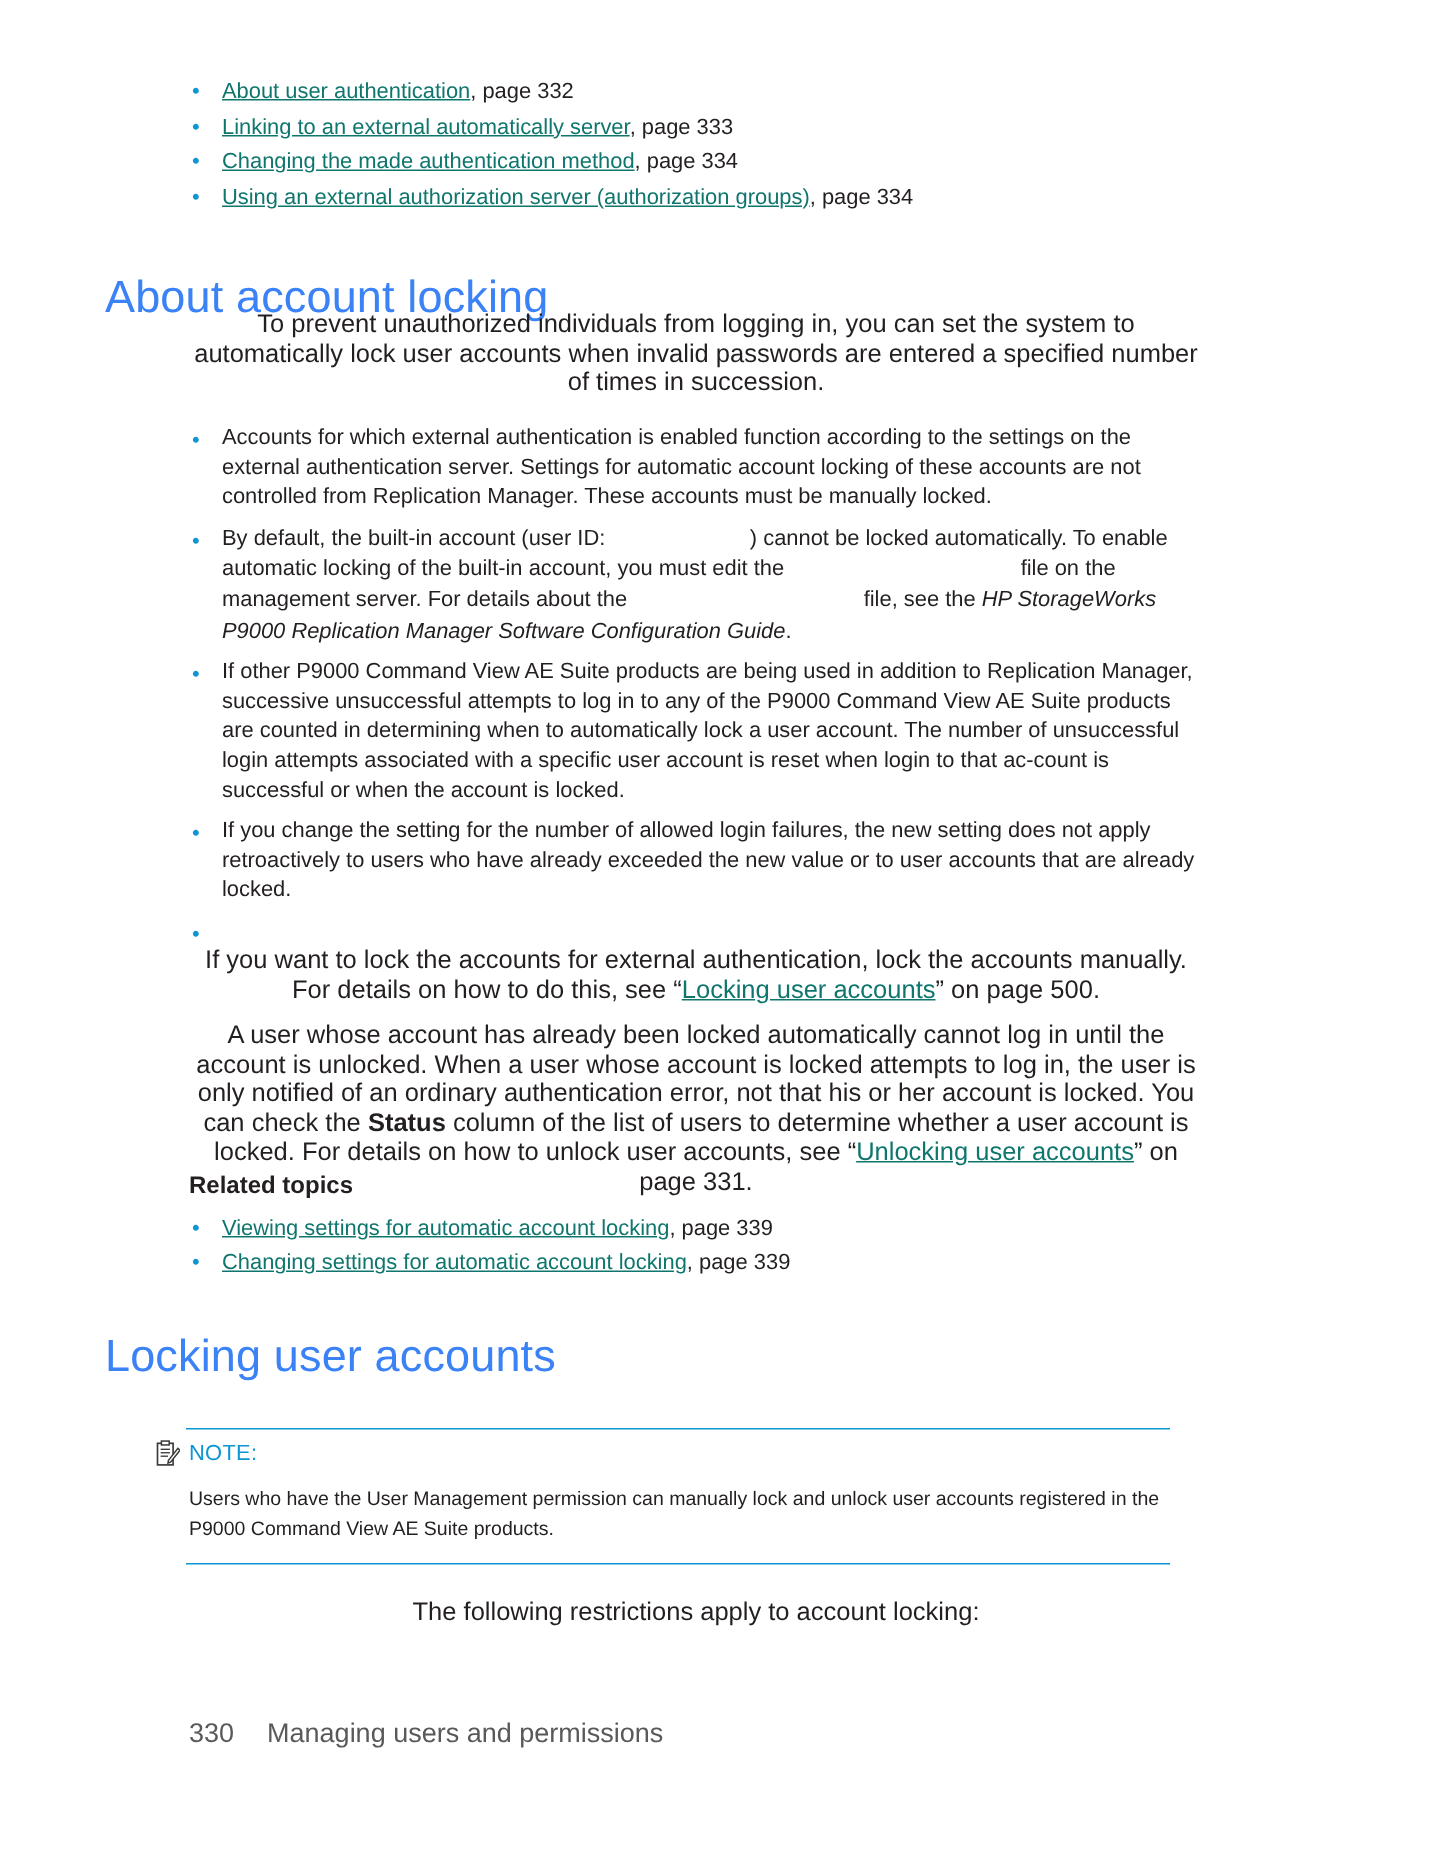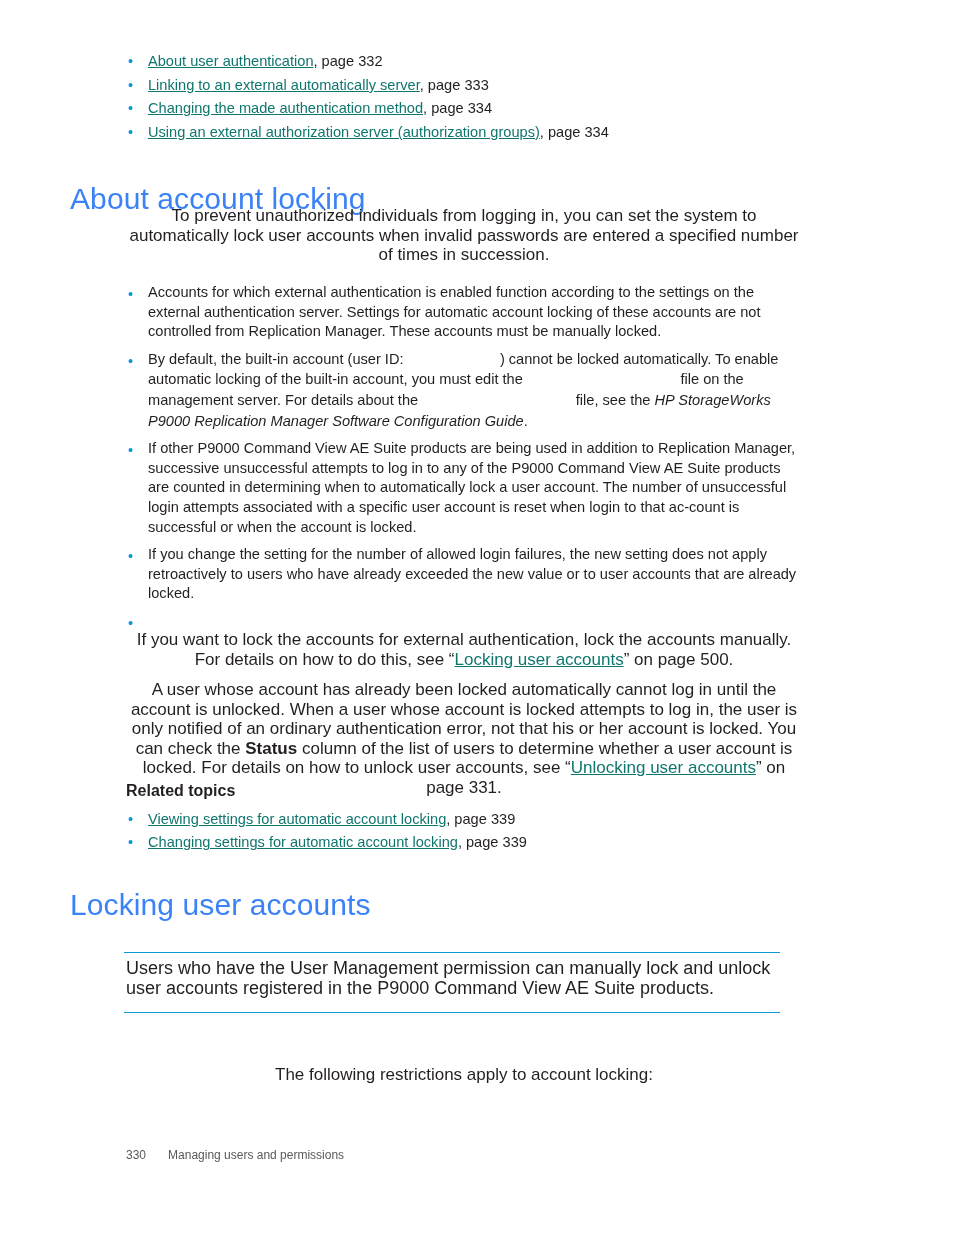--- a/index.html
+++ b/index.html
@@ -150,31 +150,31 @@
     top: 0;
     color: #0d96d4;
     font-size: 14.6px;
     line-height: 20px;
     letter-spacing: 0.2px;
   }
   .note-body {
     margin-left: 22px;
     margin-top: 6px;
     margin-bottom: 14px;
-    font-size: 18px;
+    font-size: 13px;
     line-height: 19.6px;
     width: 660px;
   }
 
   
   .footer {
     position: absolute;
     left: 126px;
     top: 1146px;
-    font-size: 12px;
+    font-size: 18px;
     line-height: 18px;
     color: #58595b;
   }
   .footer .pg { margin-right: 22px; }
 </style>
 </head>
 <body>
 
 <div class="page">
 
@@ -238,20 +238,33 @@
     <div class="li">
       <span class="dot">•</span><a class="link" href="#">Changing settings for automatic account locking</a><span>, page 339</span>
     </div>
   </div>
 
   <h1 class="sect" id="h-locking">Locking user accounts</h1>
 
 
   <div class="note">
     <div class="note-rule"></div>
+    <div class="note-head">
+      <span class="note-icon">
+        <svg width="16" height="18" viewBox="0 0 16 18" xmlns="http://www.w3.org/2000/svg">
+          <rect x="1" y="2.2" width="10.4" height="14.4" fill="#ffffff" stroke="#3a3a3a" stroke-width="1.1"></rect>
+          <rect x="3.6" y="0.7" width="5.2" height="2.6" fill="#ffffff" stroke="#3a3a3a" stroke-width="1"></rect>
+          <line x1="3.1" y1="6.2" x2="9.3" y2="6.2" stroke="#3a3a3a" stroke-width="0.9"></line>
+          <line x1="3.1" y1="8.5" x2="9.3" y2="8.5" stroke="#3a3a3a" stroke-width="0.9"></line>
+          <line x1="3.1" y1="10.8" x2="8.0" y2="10.8" stroke="#3a3a3a" stroke-width="0.9"></line>
+          <path d="M8.3 13.6 L14.6 5.6 L16 6.8 L9.7 14.8 L8.0 15.4 Z" fill="#ffffff" stroke="#3a3a3a" stroke-width="1"></path>
+        </svg>
+      </span>
+      <span class="note-label">NOTE:</span>
+    </div>
     <div class="note-body">Users who have the User Management permission can manually lock and unlock user accounts registered in the P9000 Command View AE Suite products.</div>
     <div class="note-rule"></div>
   </div>
 
   <div class="para" style="top:1065px;">The following restrictions apply to account locking:</div>
 
   <div class="footer">
     <span class="pg">330</span><span>Managing users and permissions</span>
   </div>
 

